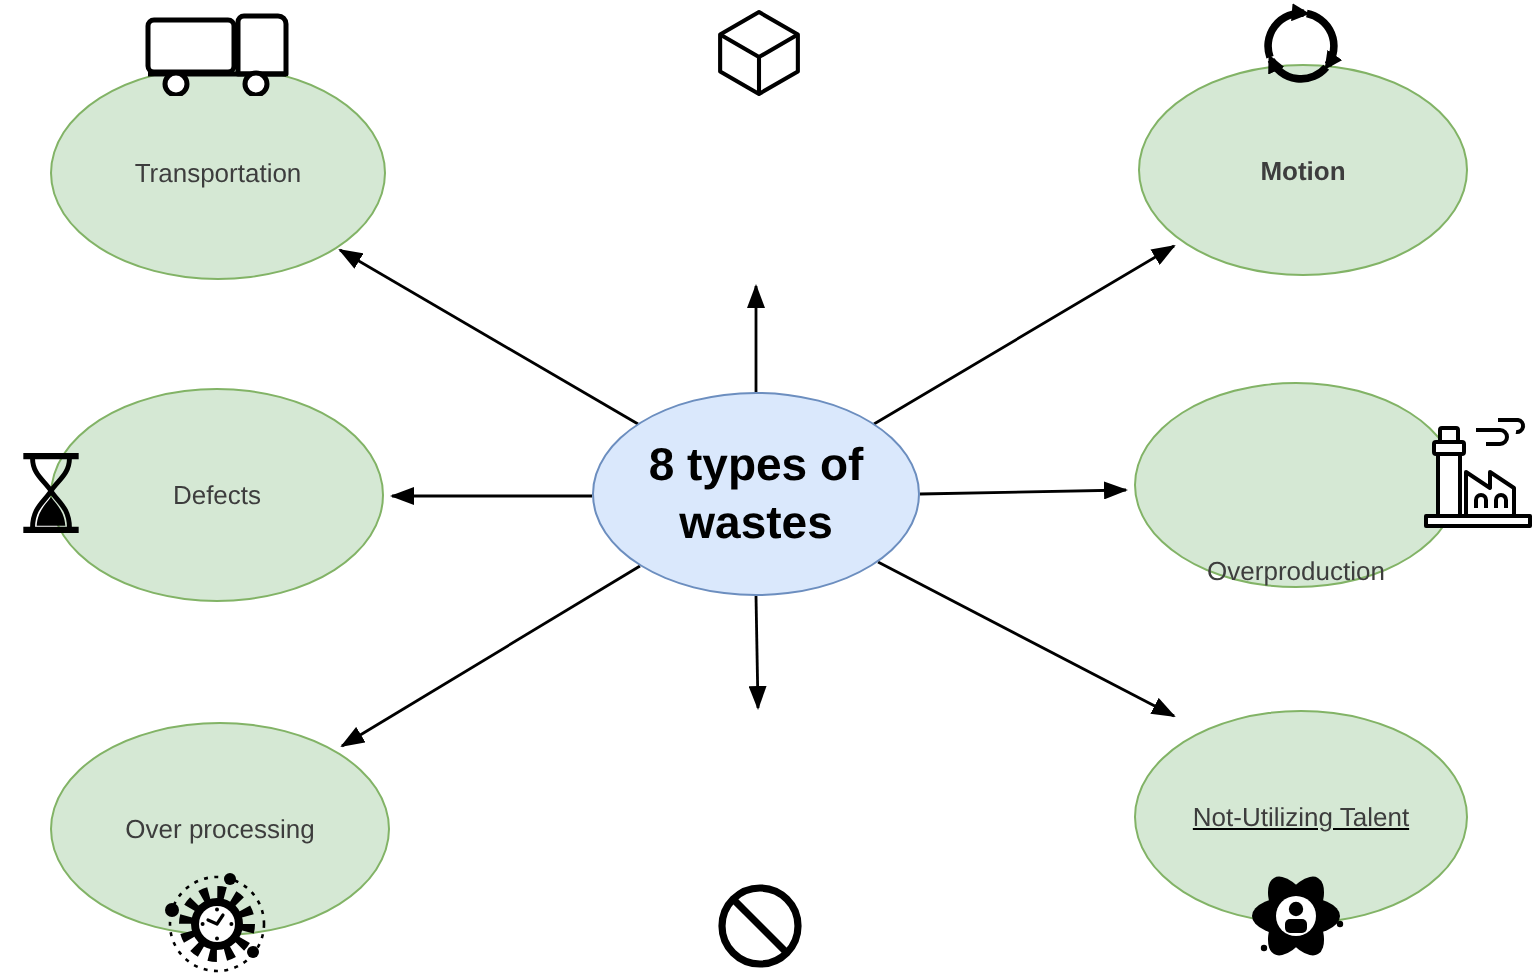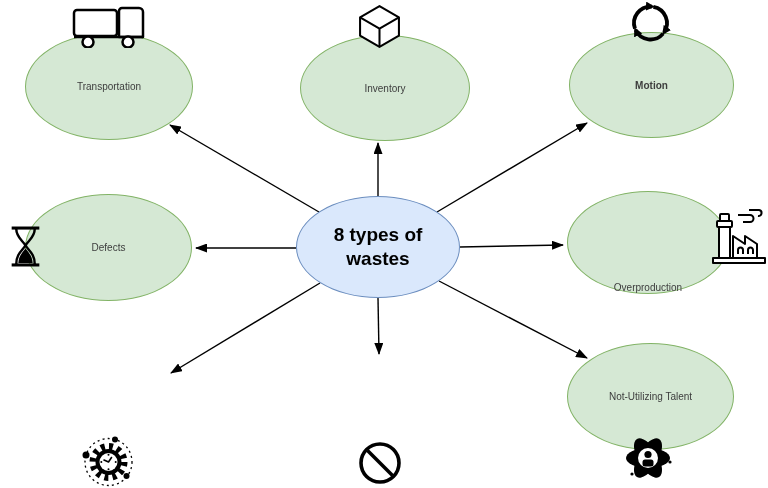--- a/index.html
+++ b/index.html
@@ -1,32 +1,32 @@
 <!DOCTYPE html>
 <html style="--background: #ffffff; --node_fill: #d5e8d4; --node_border: #82b366; --center_fill: #dae8fc; --center_border: #6c8ebf; --arrow: #000000; --label_text: #3d3d3d; --center_text: #000000;"><head>
 <meta charset="utf-8">
 <style>
   html,body{margin:0;padding:0;background:var(--background,#fff);}
   .canvas{position:relative;width:768px;height:488px;overflow:hidden;background:var(--background,#fff);font-family:"Liberation Sans",sans-serif;}
   .arrows{position:absolute;left:0;top:0;width:768px;height:488px;}
   .ellipse{position:absolute;border-radius:50%;background:var(--node_fill,#d5e8d4);border:1.5px solid var(--node_border,#82b366);display:flex;align-items:center;justify-content:center;box-sizing:border-box;}
-  .ellipse .label{font-size:10px;color:var(--label_text,#3d3d3d);text-align:center;white-space:nowrap;}
+  .ellipse .label{font-size:13px;color:var(--label_text,#3d3d3d);text-align:center;white-space:nowrap;}
   .ellipse.center{background:var(--center_fill,#dae8fc);border-color:var(--center_border,#6c8ebf);}
-  .ellipse.center .label{font-weight:bold;font-size:19px;line-height:1.25;color:var(--center_text,#000);white-space:normal;width:112px;}
+  .ellipse.center .label{font-weight:bold;font-size:23px;line-height:1.25;color:var(--center_text,#000);white-space:normal;width:112px;}
   .icon{position:absolute;}
   
   #n-transportation{left:25px;top:33px;width:168px;height:107px;}
   #n-inventory{left:300px;top:35px;width:170px;height:106px;}
   #n-motion{left:569px;top:32px;width:165px;height:106px;font-weight:bold;}
   #n-waiting{left:25px;top:194px;width:167px;height:107px;}
   #n-center{left:296px;top:196px;width:164px;height:102px;}
   #n-overproduction{left:567px;top:191px;width:162px;height:103px;align-items:flex-end;}
   #n-overprocessing{left:25px;top:361px;width:170px;height:107px;}
   #n-defects{left:297px;top:357px;width:170px;height:106px;}
-  #n-talent{left:567px;top:343px;width:167px;height:107px;}
+  #n-talent{left:567px;top:355px;width:167px;height:107px;text-decoration:underline;}
   
   #i-truck{left:72px;top:6px;}
   #i-cube{left:357px;top:4px;}
   #i-cycle{left:627px;top:0px;}
   #i-hourglass{left:10px;top:226px;}
   #i-factory{left:711px;top:206px;}
   #i-gear{left:82px;top:436px;}
   #i-prohibition{left:357px;top:440px;}
   #i-atom{left:624px;top:434px;}
 </style>
@@ -49,34 +49,34 @@
       <line x1="460" y1="247" x2="563" y2="245" marker-end="url(#arrow)"></line>
       <line x1="320" y1="283" x2="171" y2="373" marker-end="url(#arrow)"></line>
       <line x1="378" y1="298" x2="379" y2="354" marker-end="url(#arrow)"></line>
       <line x1="439" y1="281" x2="587" y2="358" marker-end="url(#arrow)"></line>
     </g>
   </svg>
 
   <div class="ellipse" id="n-transportation">
     <div class="label">Transportation</div>
   </div>
-  <div class="ellipse" id="n-inventory">
-    <div class="label">Inventory</div>
-  </div>
   <div class="ellipse" id="n-motion">
     <div class="label">Motion</div>
   </div>
   <div class="ellipse" id="n-waiting">
     <div class="label">Defects</div>
   </div>
   <div class="ellipse center" id="n-center">
     <div class="label">8 types of wastes</div>
   </div>
   <div class="ellipse" id="n-overproduction">
     <div class="label">Overproduction</div>
+  </div>
+  <div class="ellipse" id="n-overprocessing">
+    <div class="label">Over processing</div>
   </div>
   <div class="ellipse" id="n-talent">
     <div class="label">Not-Utilizing Talent</div>
   </div>
 
   <svg class="icon" id="i-truck" width="74" height="42" viewBox="0 0 74 42">
     <g fill="#fff" stroke="#000" stroke-width="2.5" stroke-linejoin="round">
       <rect x="2" y="4" width="43" height="26" rx="3"></rect>
       <path d="M47,31 V5 a3,3 0 0 1 3,-3 h17 a4,4 0 0 1 4,4 v25 z"></path>
       <path d="M2,31 h69" fill="none"></path>

